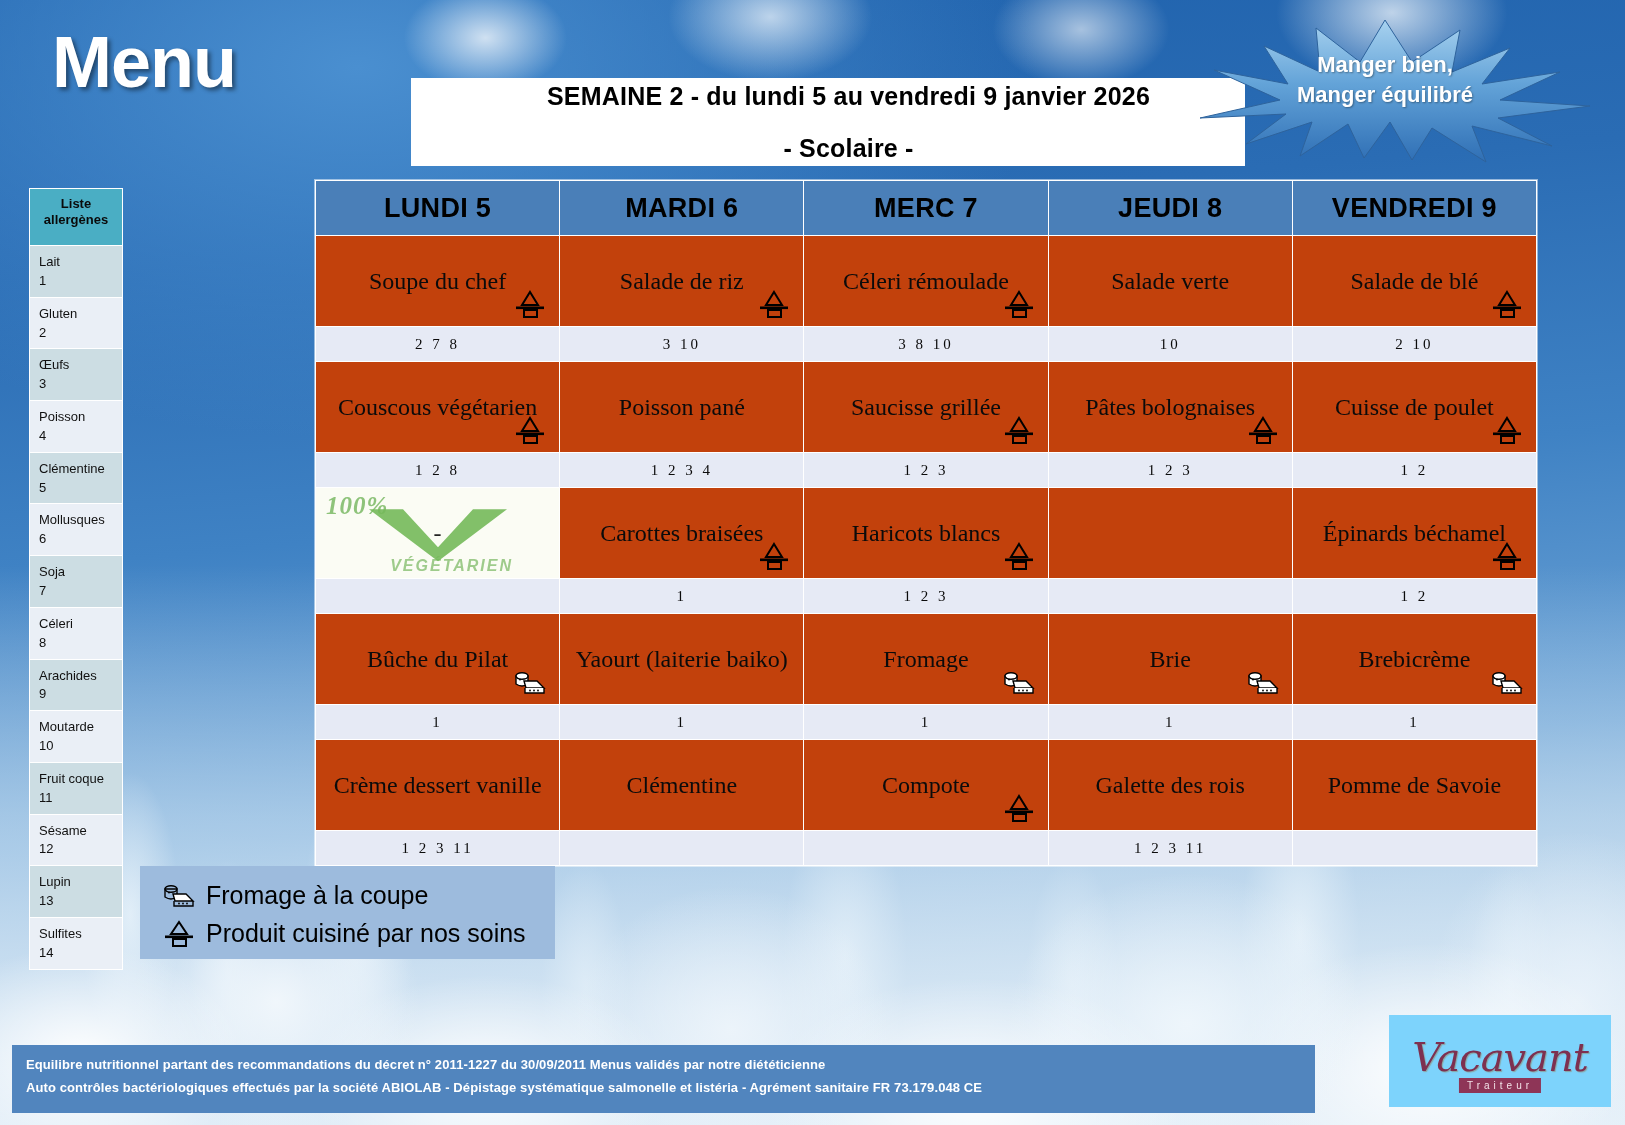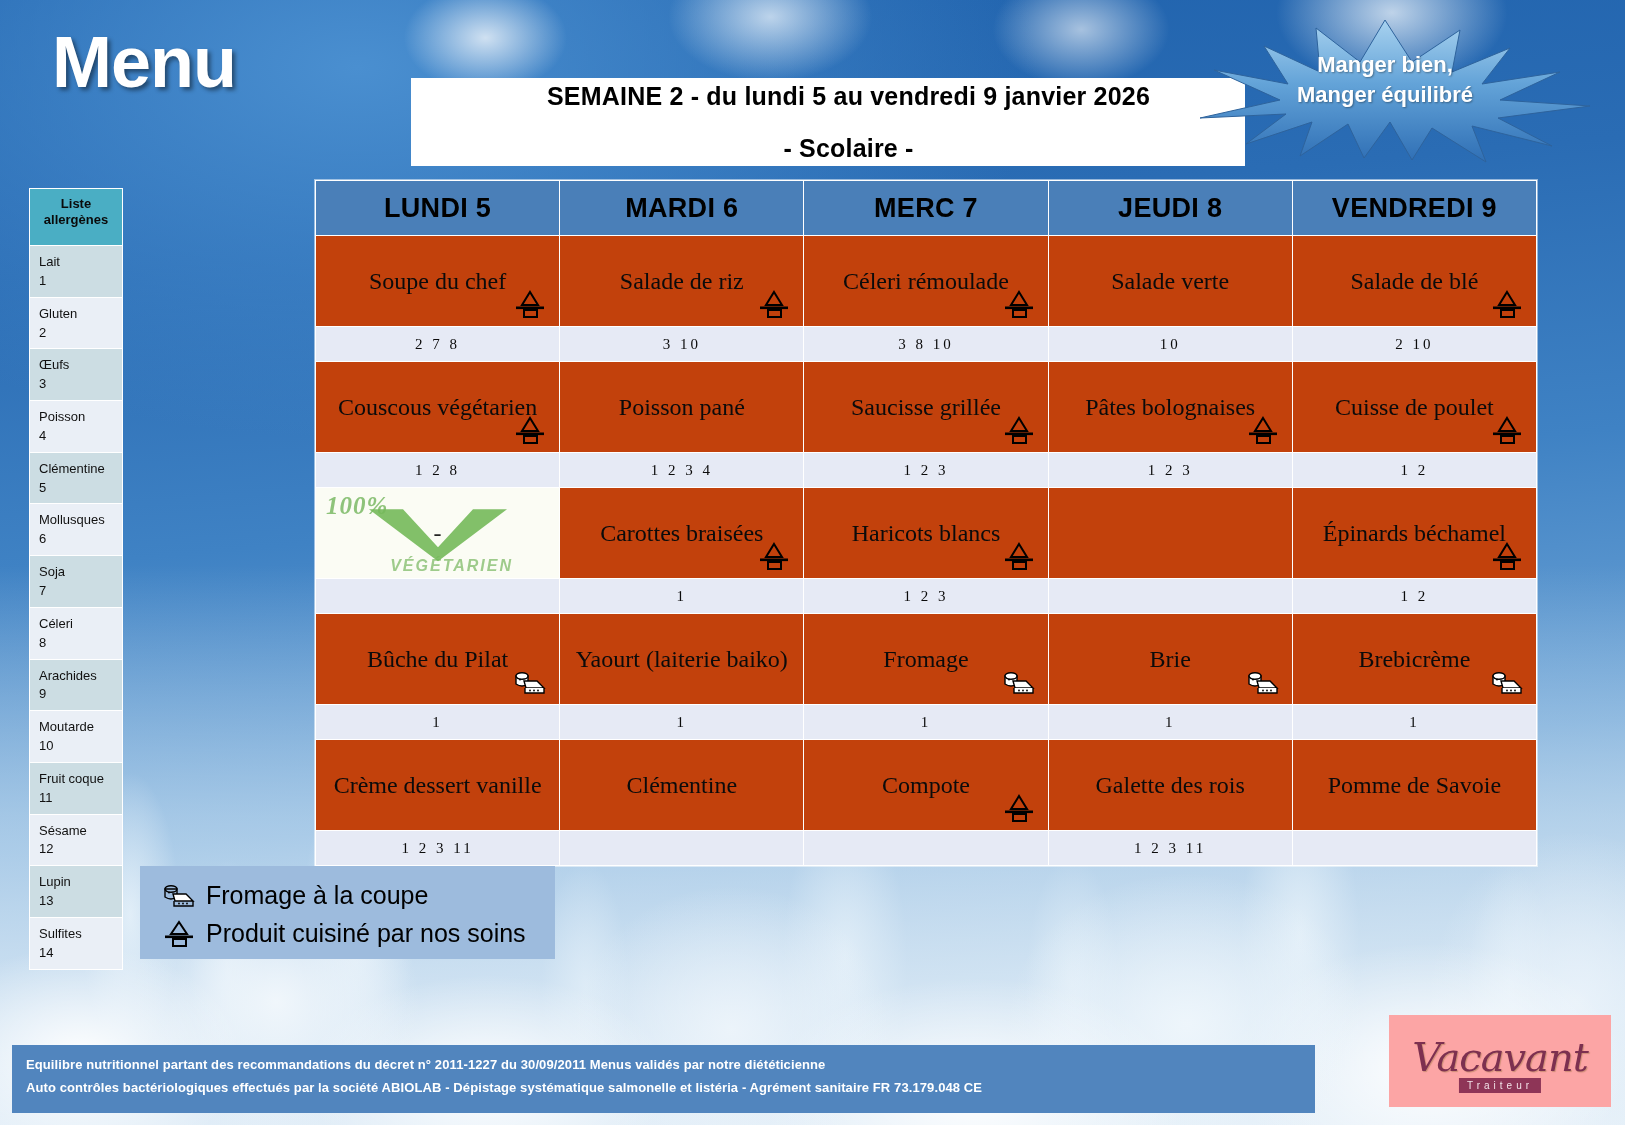--- a/index.html
+++ b/index.html
@@ -169,21 +169,21 @@
   .footer{
     position:absolute;left:12px;bottom:12px;width:1303px;height:68px;
     background:#5185be;color:#ffffff;
     padding:9px 14px 0;box-sizing:border-box;
   }
   .footer .fline{
     font-size:13px;font-weight:bold;line-height:1.75;letter-spacing:.1px;
   }
   .brand{
     position:absolute;right:14px;bottom:18px;width:222px;height:92px;
-    background:#fca5a5;display:flex;align-items:center;justify-content:center;
+    background:#7dd3fc;display:flex;align-items:center;justify-content:center;
   }
   .brand .script{
     font-family:"DejaVu Serif", serif;font-style:italic;
     font-size:40px;color:#7d3050;letter-spacing:-1px;
     text-shadow:1px 1px 1px rgba(150,110,60,.45);
     position:relative;top:-4px;
   }
   .brand .sub{
     position:absolute;left:50%;bottom:14px;transform:translateX(-50%);
     background:#8e3557;color:#f2e2e8;font-size:10px;letter-spacing:4px;

